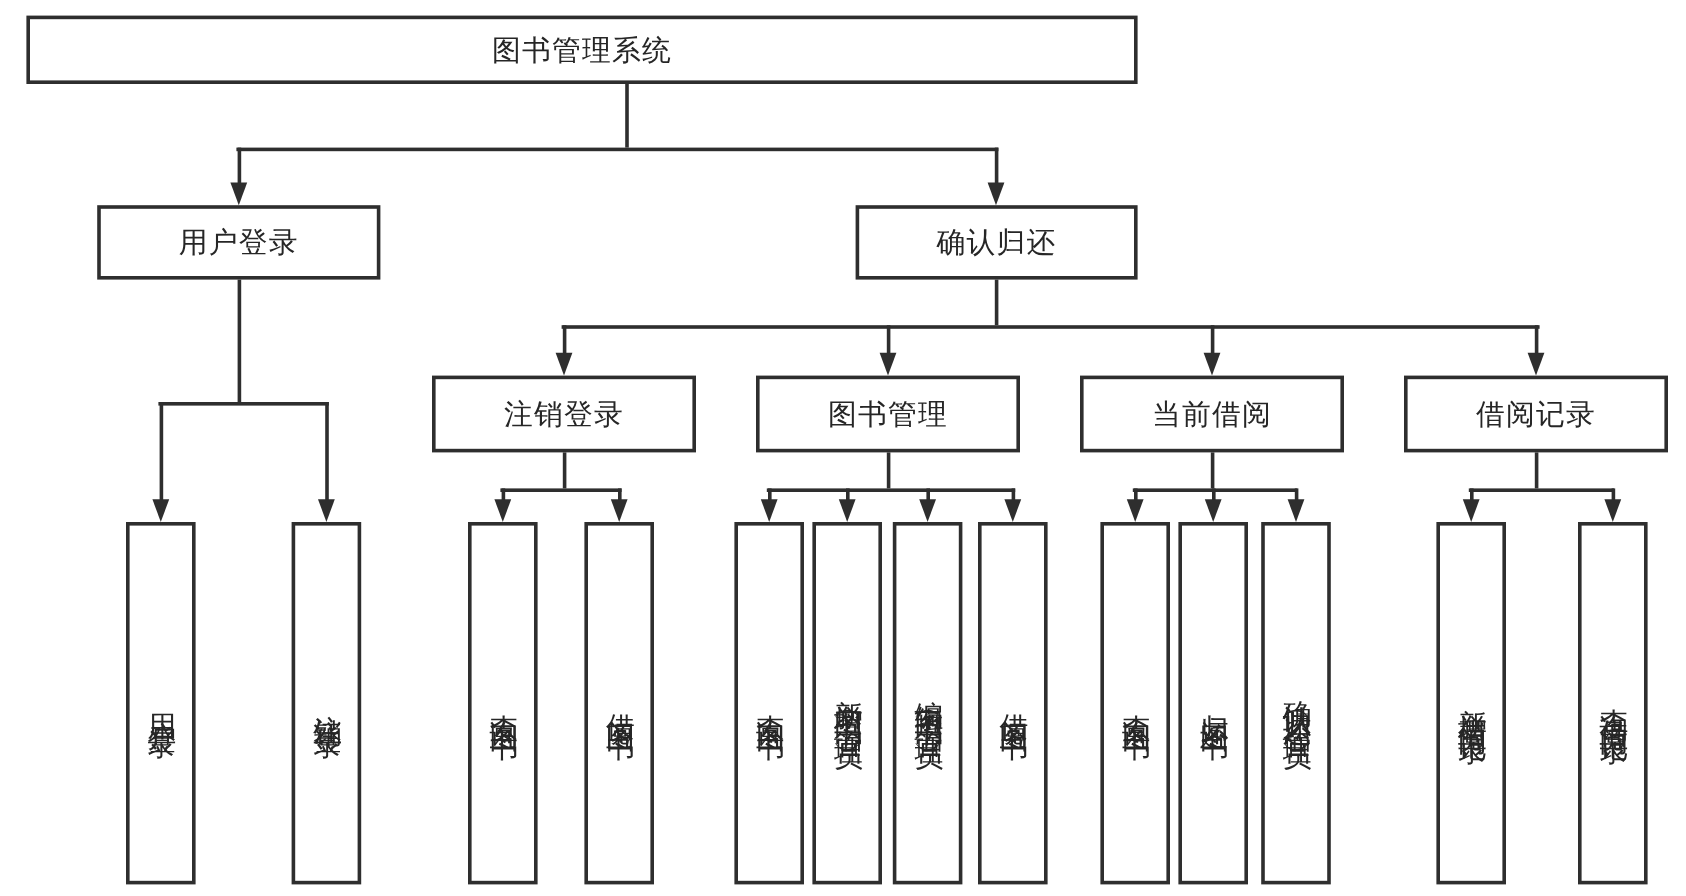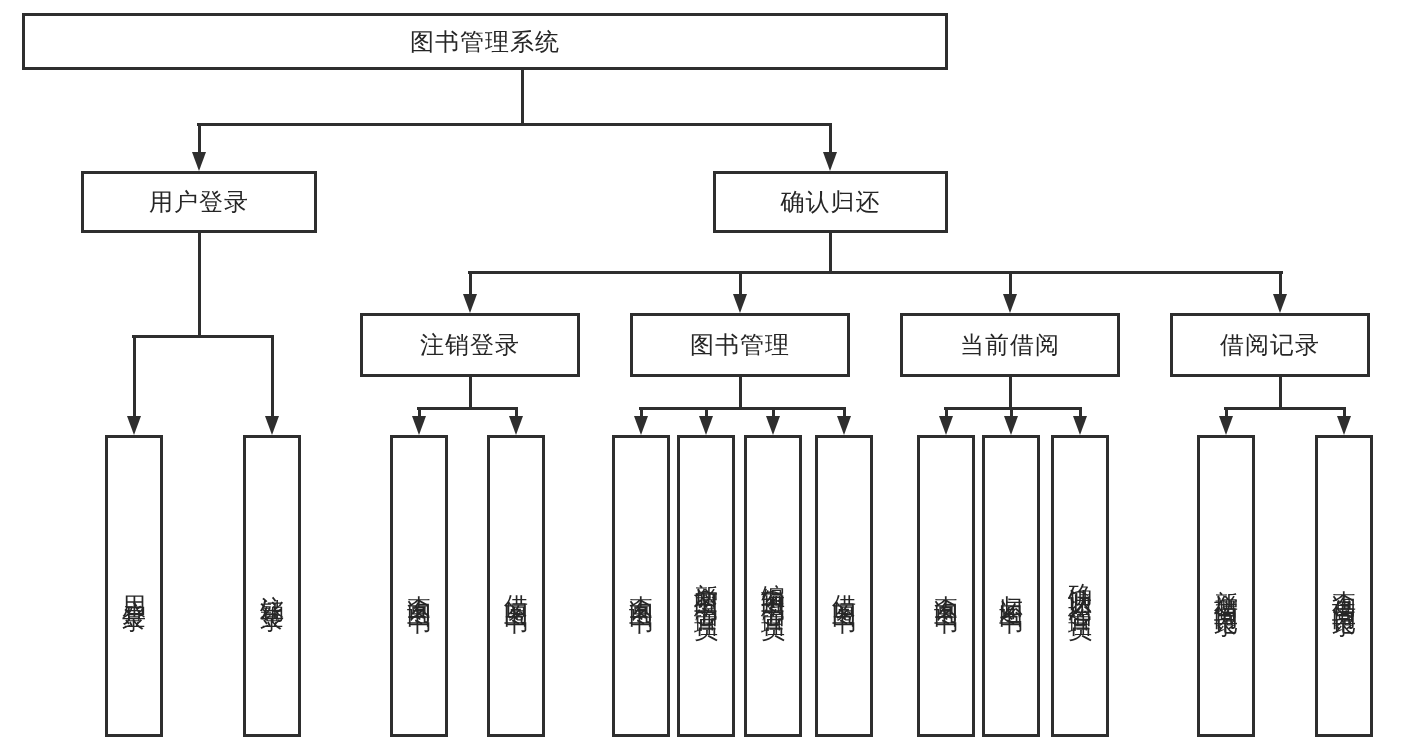--- a/index.html
+++ b/index.html
@@ -40,21 +40,21 @@
   <div class="box hlabel" style="left:81px;top:171px;width:236px;height:62px;">用户登录</div>
 
   <div class="box hlabel" style="left:713px;top:171px;width:235px;height:62px;">确认归还</div>
 
   <div class="box hlabel" style="left:360px;top:313px;width:220px;height:64px;">注销登录</div>
 
   <div class="box hlabel" style="left:630px;top:313px;width:220px;height:64px;">图书管理</div>
 
   <div class="box hlabel" style="left:900px;top:313px;width:220px;height:64px;">当前借阅</div>
 
-  <div class="box hlabel" style="left:1170px;top:313px;width:200px;height:64px;font-family:Liberation Serif, serif;">借阅记录</div>
+  <div class="box hlabel" style="left:1170px;top:313px;width:220px;height:64px;font-family:Liberation Serif, serif;">借阅记录</div>
 
   <div class="box vbox" style="left:105px;top:435px;width:58px;height:302px;">用户登录</div>
 
   <div class="box vbox" style="left:243px;top:435px;width:58px;height:302px;">注销登录</div>
 
   <div class="box vbox" style="left:390px;top:435px;width:58px;height:302px;">查询图书</div>
 
   <div class="box vbox" style="left:487px;top:435px;width:58px;height:302px;">借阅图书</div>
 
   <div class="box vbox" style="left:612px;top:435px;width:58px;height:302px;">查询图书</div>

